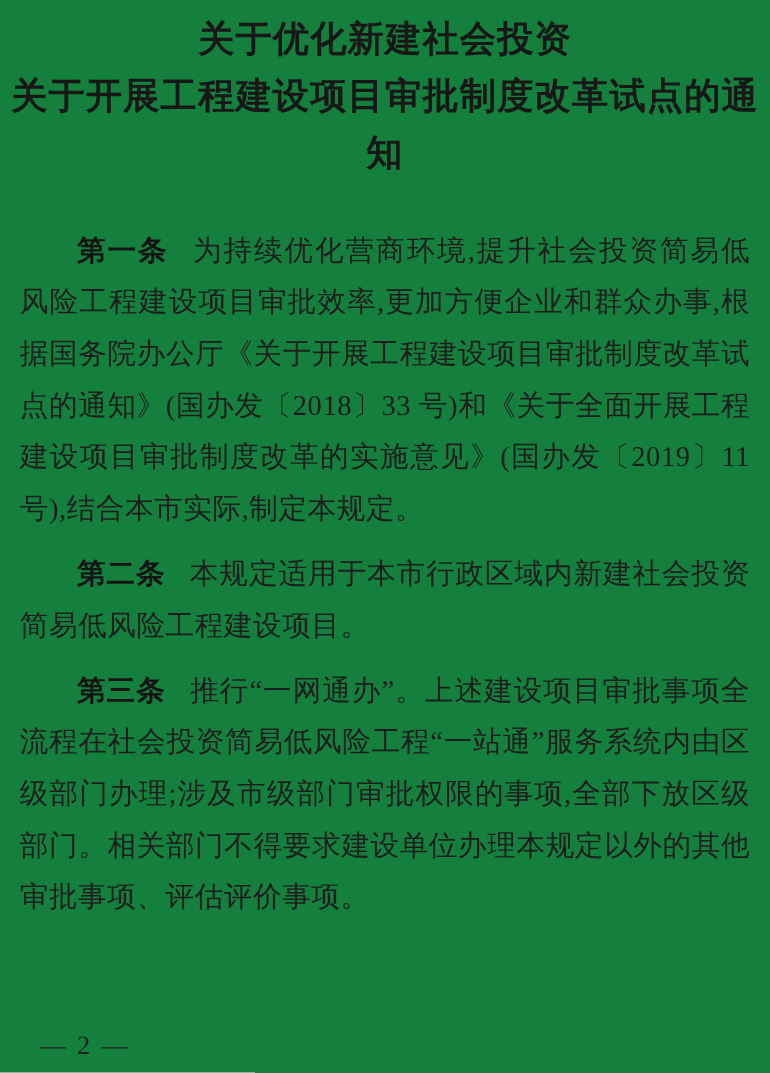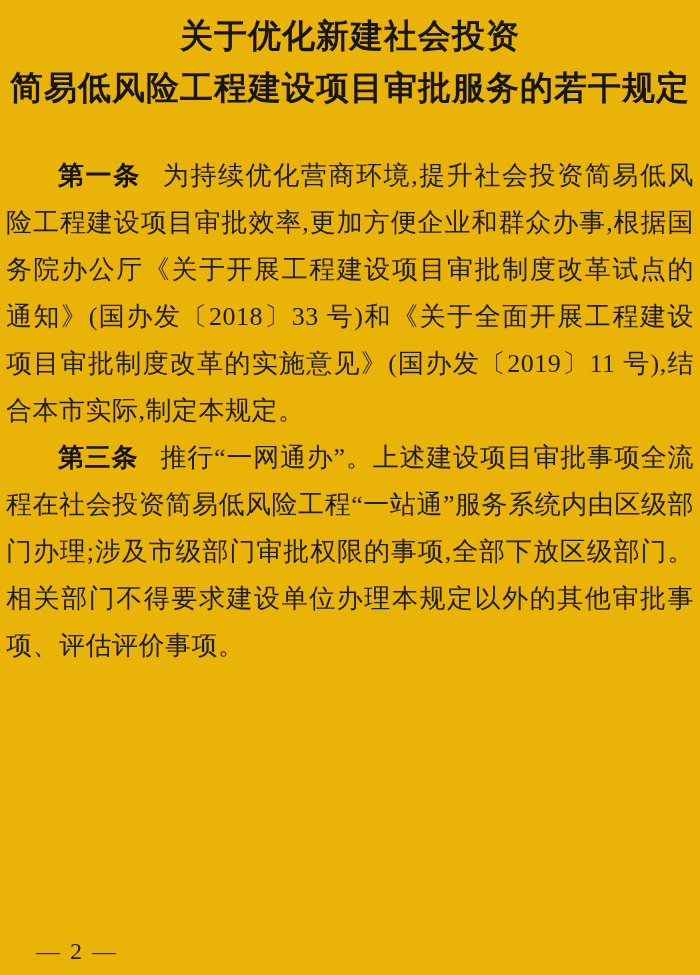--- a/index.html
+++ b/index.html
@@ -5,21 +5,21 @@
   html, body {
     margin: 0;
     padding: 0;
     background: #e8e8e8;
   }
   .page {
     position: relative;
     width: 700px;
     height: 975px;
     margin: 0 auto;
-    background: #eab308;
+    background: #15803d;
     color: #1d1d1d;
     font-family: "Liberation Serif", "DejaVu Serif", serif;
     overflow: hidden;
     box-sizing: border-box;
     padding: 10px 6px 0 6px;
   }
   .doc-title {
     text-align: center;
     font-weight: 700;
     font-size: 33px;
@@ -29,21 +29,21 @@
   }
   .doc-body {
     margin-top: 38px;
     font-size: 26px;
     line-height: 47px;
     letter-spacing: 0.5px;
     text-align: justify;
     text-justify: inter-ideograph;
   }
   .doc-body p {
-    margin: 0;
+    margin: 12px;
     text-indent: 2em;
   }
   .article-label {
     font-weight: 700;
     margin-right: 0.85em;
     color: #141414;
   }
   .page-footer {
     position: absolute;
     left: 36px;
@@ -52,26 +52,27 @@
     letter-spacing: 2px;
     color: #222;
   }
 </style>
 </head>
 <body>
 
 <div class="page">
   <div class="doc-title">
     <div>关于优化新建社会投资</div>
-    <div>简易低风险工程建设项目审批服务的若干规定</div>
+    <div>关于开展工程建设项目审批制度改革试点的通知</div>
   </div>
 
   <div class="doc-body">
   <p><span class="article-label">第一条</span><span>为持续优化营商环境,提升社会投资简易低风险工程建设项目审批效率,更加方便企业和群众办事,根据国务院办公厅《关于开展工程建设项目审批制度改革试点的通知》(国办发〔2018〕33 号)和《关于全面开展工程建设项目审批制度改革的实施意见》(国办发〔2019〕11 号),结合本市实际,制定本规定。</span></p>
 
+  <p><span class="article-label">第二条</span><span>本规定适用于本市行政区域内新建社会投资简易低风险工程建设项目。</span></p>
 
 
   <p><span class="article-label">第三条</span><span>推行“一网通办”。上述建设项目审批事项全流程在社会投资简易低风险工程“一站通”服务系统内由区级部门办理;涉及市级部门审批权限的事项,全部下放区级部门。相关部门不得要求建设单位办理本规定以外的其他审批事项、评估评价事项。</span></p>
 
 </div>
 
   <div class="page-footer">— 2 —</div>
 </div>
 
 </body></html>

